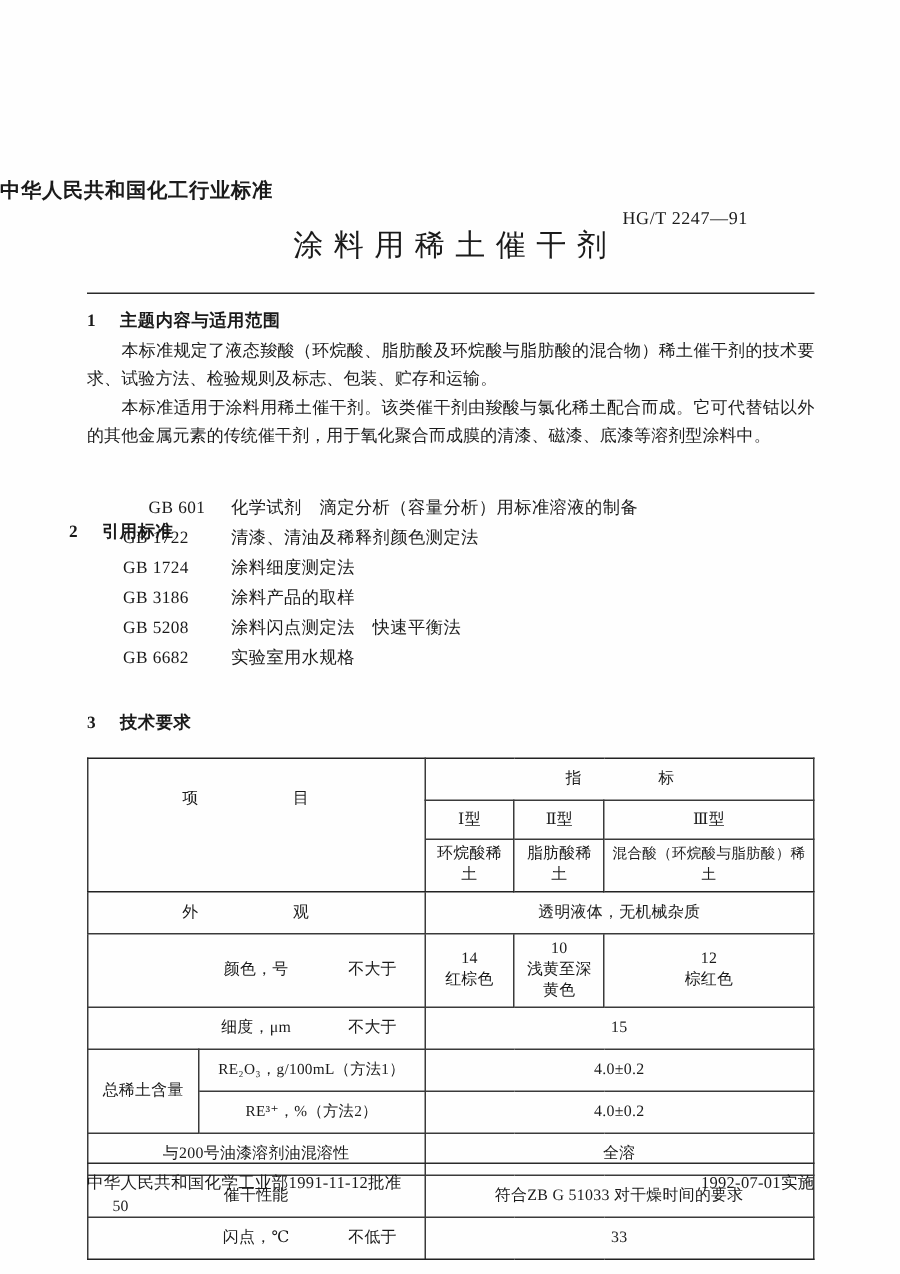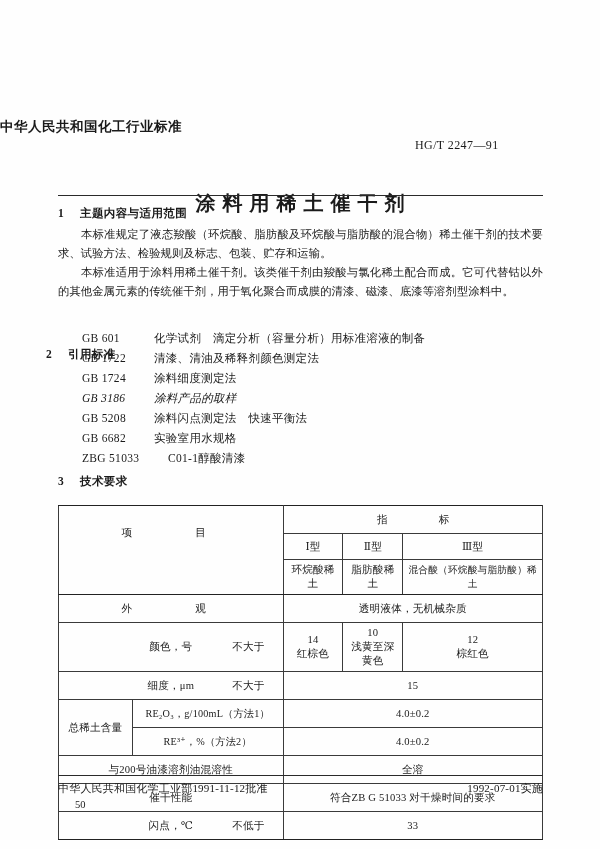--- a/index.html
+++ b/index.html
@@ -36,24 +36,23 @@
     top: 138px; left: 415px;
     font-size: 12px;
     font-family: "Liberation Serif", serif;
     letter-spacing: 0.4px;
   }
   .doc-title {
     position: absolute;
     top: 150px; left: 0; width: 600px;
     text-align: center;
     font-size: 20px;
-    font-weight: bold;
+    font-weight: normal;
     letter-spacing: 7px;
     text-indent: 7px;
-    margin-top: 40px;
   }
   .rule-top {
     position: absolute;
     top: 195px; left: 58px;
     width: 485px; height: 0;
     border-top: 1.3px solid #2a2a2a;
   }
 
   
   .sec-head {
@@ -156,40 +155,37 @@
   <div class="sec-head" style="top:206px; left:58px;">
     <span class="sec-num">1</span><span>主题内容与适用范围</span>
   </div>
   <div class="para indent" style="top:263px; left:58px; width:485px;">本标准适用于涂料用稀土催干剂。该类催干剂由羧酸与氯化稀土配合而成。它可代替钴以外的其他金属元素的传统催干剂，用于氧化聚合而成膜的清漆、磁漆、底漆等溶剂型涂料中。</div>
   <div class="para indent" style="top:225px; left:58px; width:485px;">本标准规定了液态羧酸（环烷酸、脂肪酸及环烷酸与脂肪酸的混合物）稀土催干剂的技术要求、试验方法、检验规则及标志、包装、贮存和运输。</div>
 
   <div class="sec-head" style="top:311px; left:46px;margin-top:36px;">
     <span class="sec-num">2</span><span>引用标准</span>
   </div>
 
-  <div class="ref-line" style="top:331px; left:82px;">
+  <div class="ref-line" style="top:331px; left:82px;text-align:center;">
     <span class="ref-code">GB 601</span><span>化学试剂　滴定分析（容量分析）用标准溶液的制备</span>
   </div>
   <div class="ref-line" style="top:351px; left:82px;">
     <span class="ref-code">GB 1722</span><span>清漆、清油及稀释剂颜色测定法</span>
   </div>
   <div class="ref-line" style="top:371px; left:82px;">
     <span class="ref-code">GB 1724</span><span>涂料细度测定法</span>
   </div>
-  <div class="ref-line" style="top:391px; left:82px;font-style:italic;">
+  <div class="ref-line" style="top:391px; left:82px;">
     <span class="ref-code">GB 3186</span><span>涂料产品的取样</span>
   </div>
   <div class="ref-line" style="top:411px; left:82px;">
     <span class="ref-code">GB 5208</span><span>涂料闪点测定法　快速平衡法</span>
   </div>
   <div class="ref-line" style="top:431px; left:82px;">
     <span class="ref-code">GB 6682</span><span>实验室用水规格</span>
-  </div>
-  <div class="ref-line" style="top:451px; left:82px;">
-    <span class="ref-code" style="min-width:86px;">ZBG 51033</span><span>C01-1醇酸清漆</span>
   </div>
 
   <div class="sec-head" style="top:474px; left:58px;">
     <span class="sec-num">3</span><span>技术要求</span>
   </div>
 
   <table class="tbl">
     <colgroup>
       <col style="width:74px">
         <col style="width:151px">

